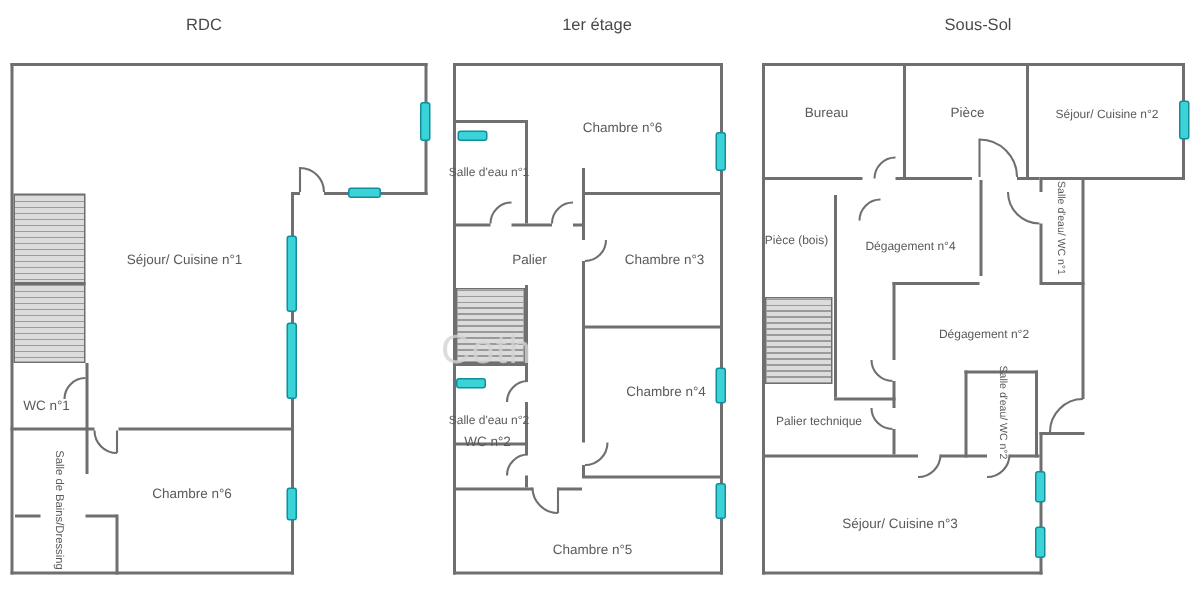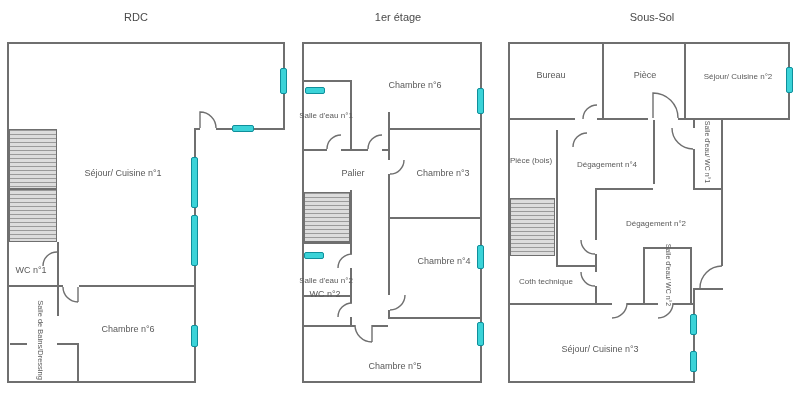--- a/index.html
+++ b/index.html
@@ -139,21 +139,21 @@
     <i class="win" style="left:690px;top:314px;width:7px;height:21px"></i>
     <i class="win" style="left:690px;top:351px;width:7px;height:21px"></i>
 
     <span class="lbl" style="left:551px;top:75px">Bureau</span>
     <span class="lbl" style="left:645px;top:75px">Pièce</span>
     <span class="lbl" style="left:738px;top:76px;font-size:8px">Séjour/ Cuisine n°2</span>
     <span class="lbl" style="left:531px;top:160px;font-size:8px">Pièce (bois)</span>
     <span class="lbl" style="left:607px;top:164px;font-size:8px">Dégagement n°4</span>
     <span class="lbl-v" style="left:707px;top:152px;font-size:7px">Salle d'eau/ WC n°1</span>
     <span class="lbl" style="left:656px;top:223px;font-size:8px">Dégagement n°2</span>
-    <span class="lbl" style="left:546px;top:281px;font-size:8px">Coth technique</span>
+    <span class="lbl" style="left:546px;top:281px;font-size:8px">Palier technique</span>
     <span class="lbl-v" style="left:668px;top:275px;font-size:7px">Salle d'eau/ WC n°2</span>
     <span class="lbl" style="left:600px;top:349px">Séjour/ Cuisine n°3</span>
   </div>
 
   <svg class="doors" width="800" height="410" viewBox="0 0 800 410">
     <g fill="none" stroke="#6f6f6f" stroke-width="1.4">
 
       <path d="M200,128 L200,112 A16,16 0 0 1 216,128"></path>
       <path d="M43,266 A14,14 0 0 1 57,252"></path>
       <path d="M78,287 L78,302 M63,287 A15,15 0 0 0 78,302"></path>
@@ -171,13 +171,14 @@
       <path d="M653,118 L653,93 A25,25 0 0 1 678,118"></path>
       <path d="M672,128 A21,21 0 0 0 693,149"></path>
       <path d="M581,240 A14,14 0 0 0 595,254"></path>
       <path d="M581,272 A14,14 0 0 0 595,286"></path>
       <path d="M700,288 A22,22 0 0 1 722,266"></path>
       <path d="M627,303 A15,15 0 0 1 612,318"></path>
       <path d="M673,303 A15,15 0 0 1 658,318"></path>
     </g>
   </svg>
 
+  <span class="wm" style="left:294px;top:218px">Coth</span>
 </div>
 
 </body></html>

